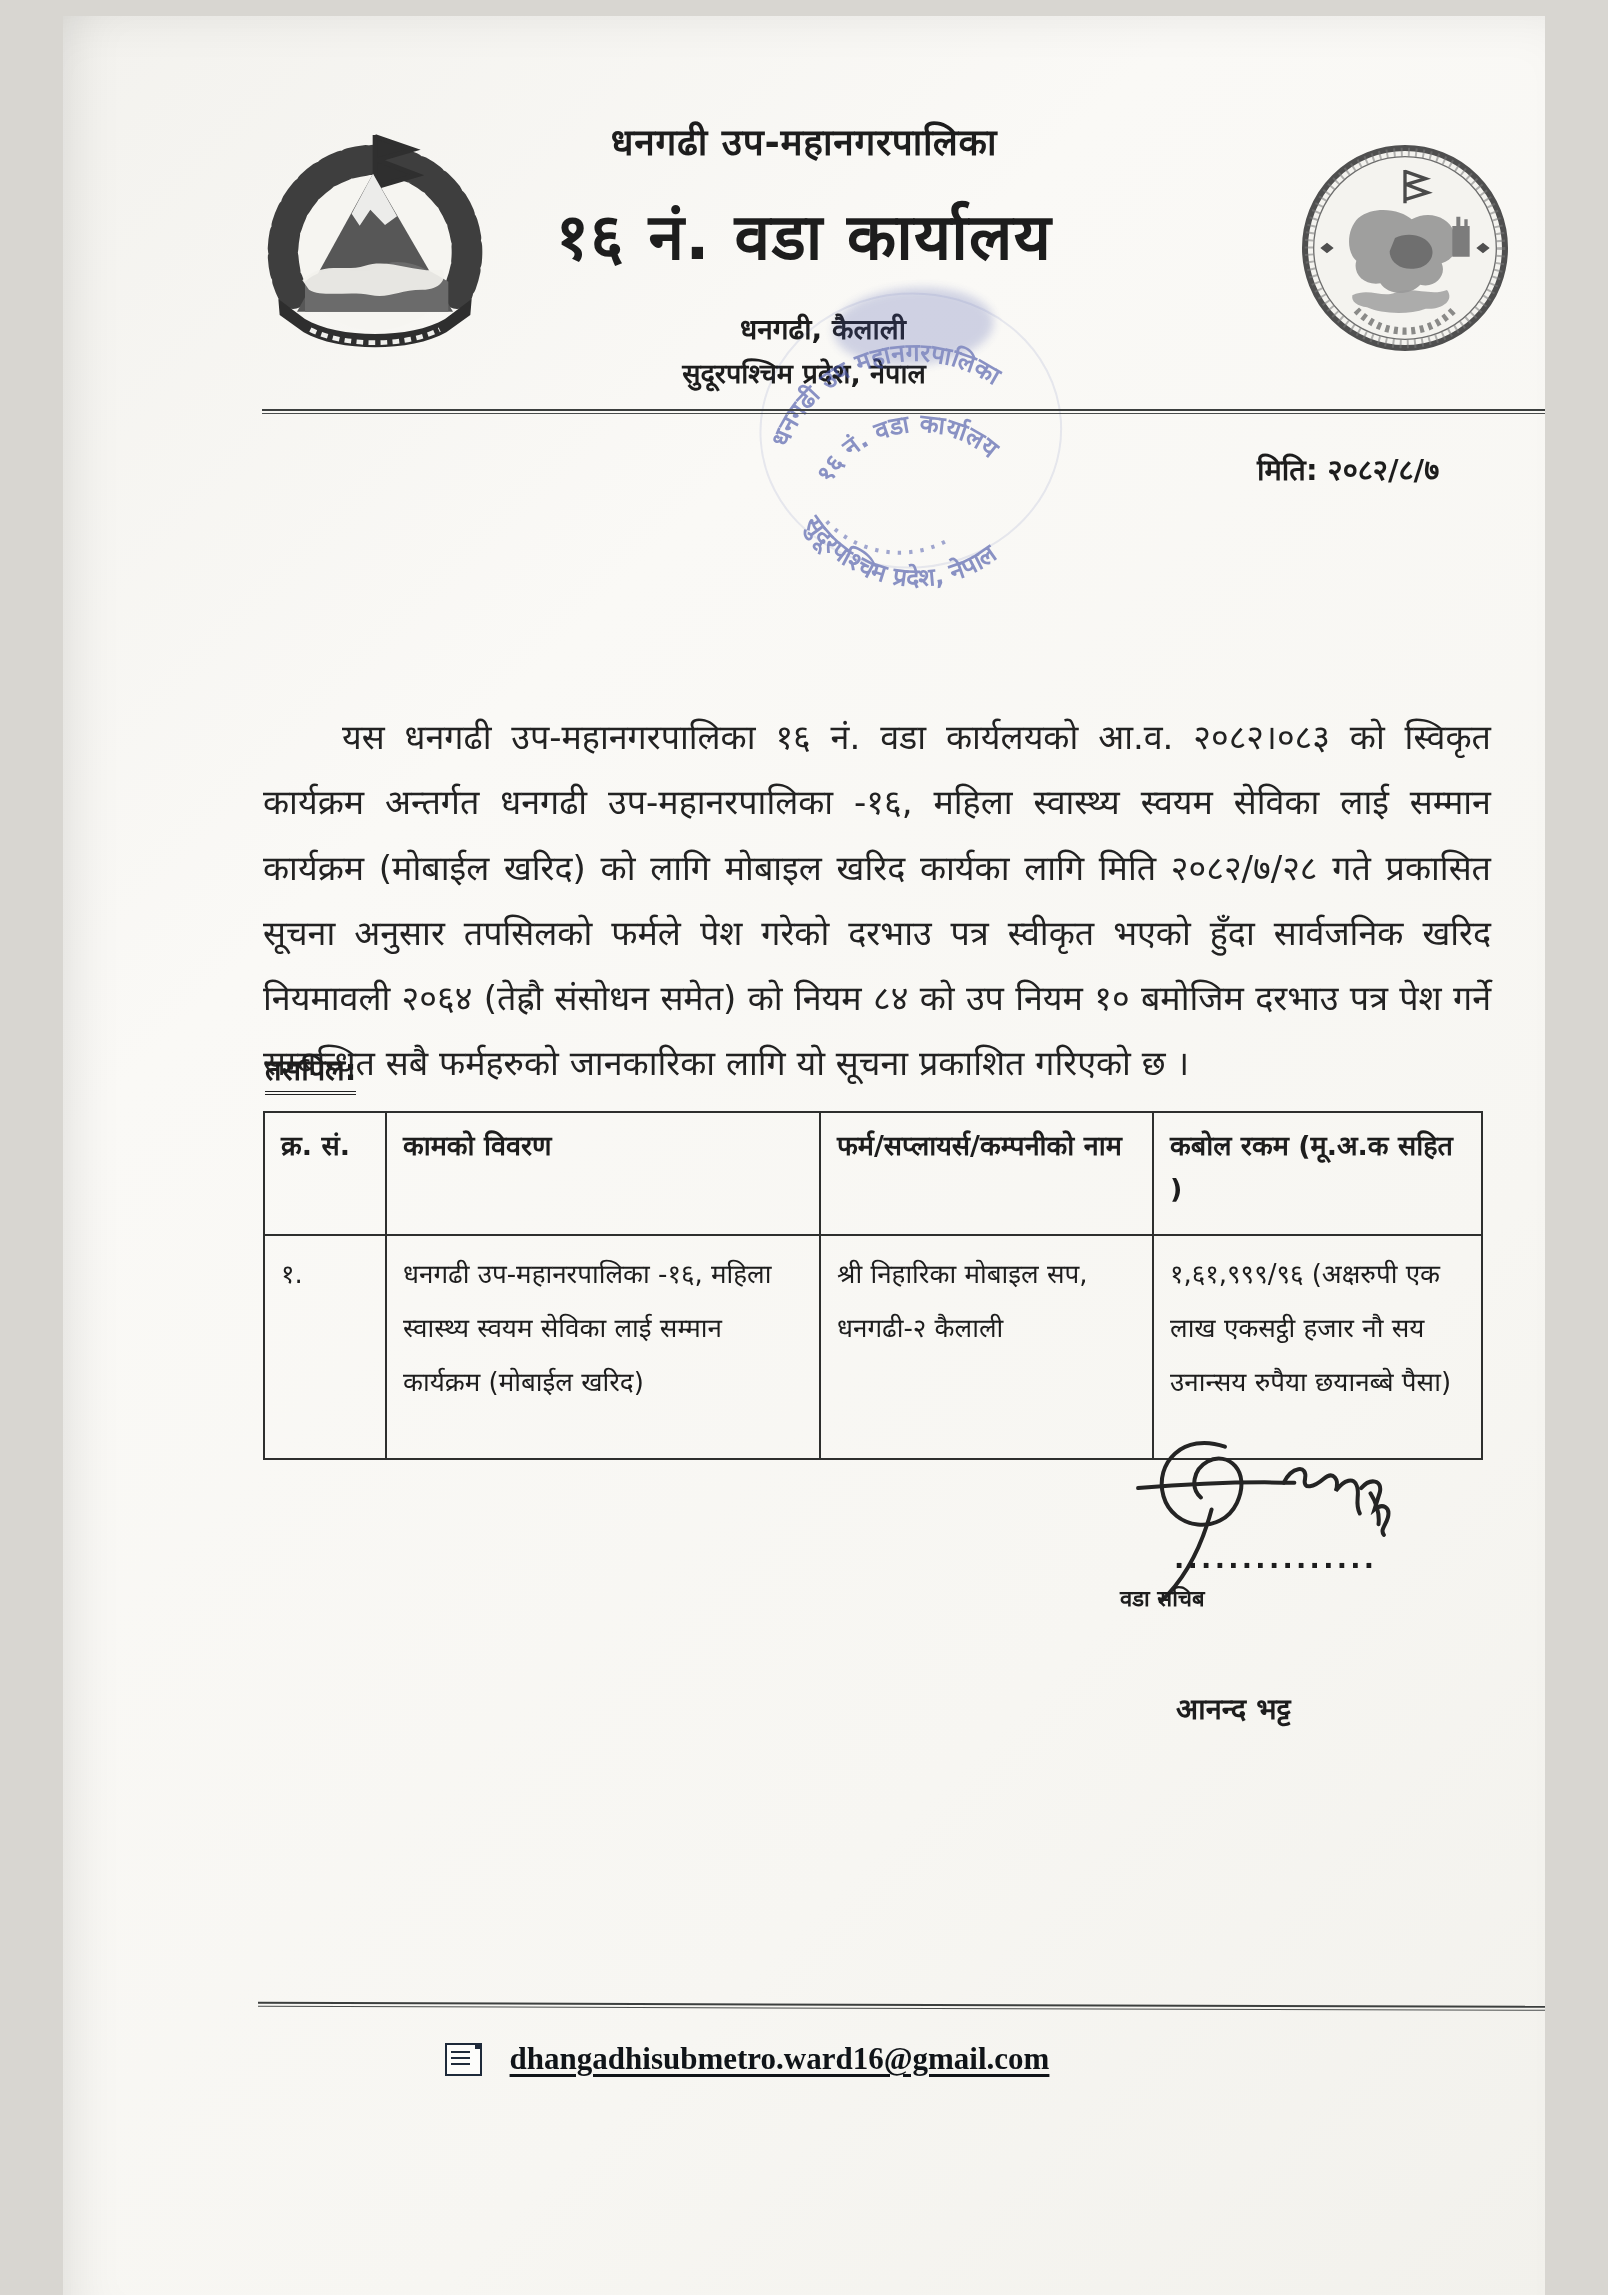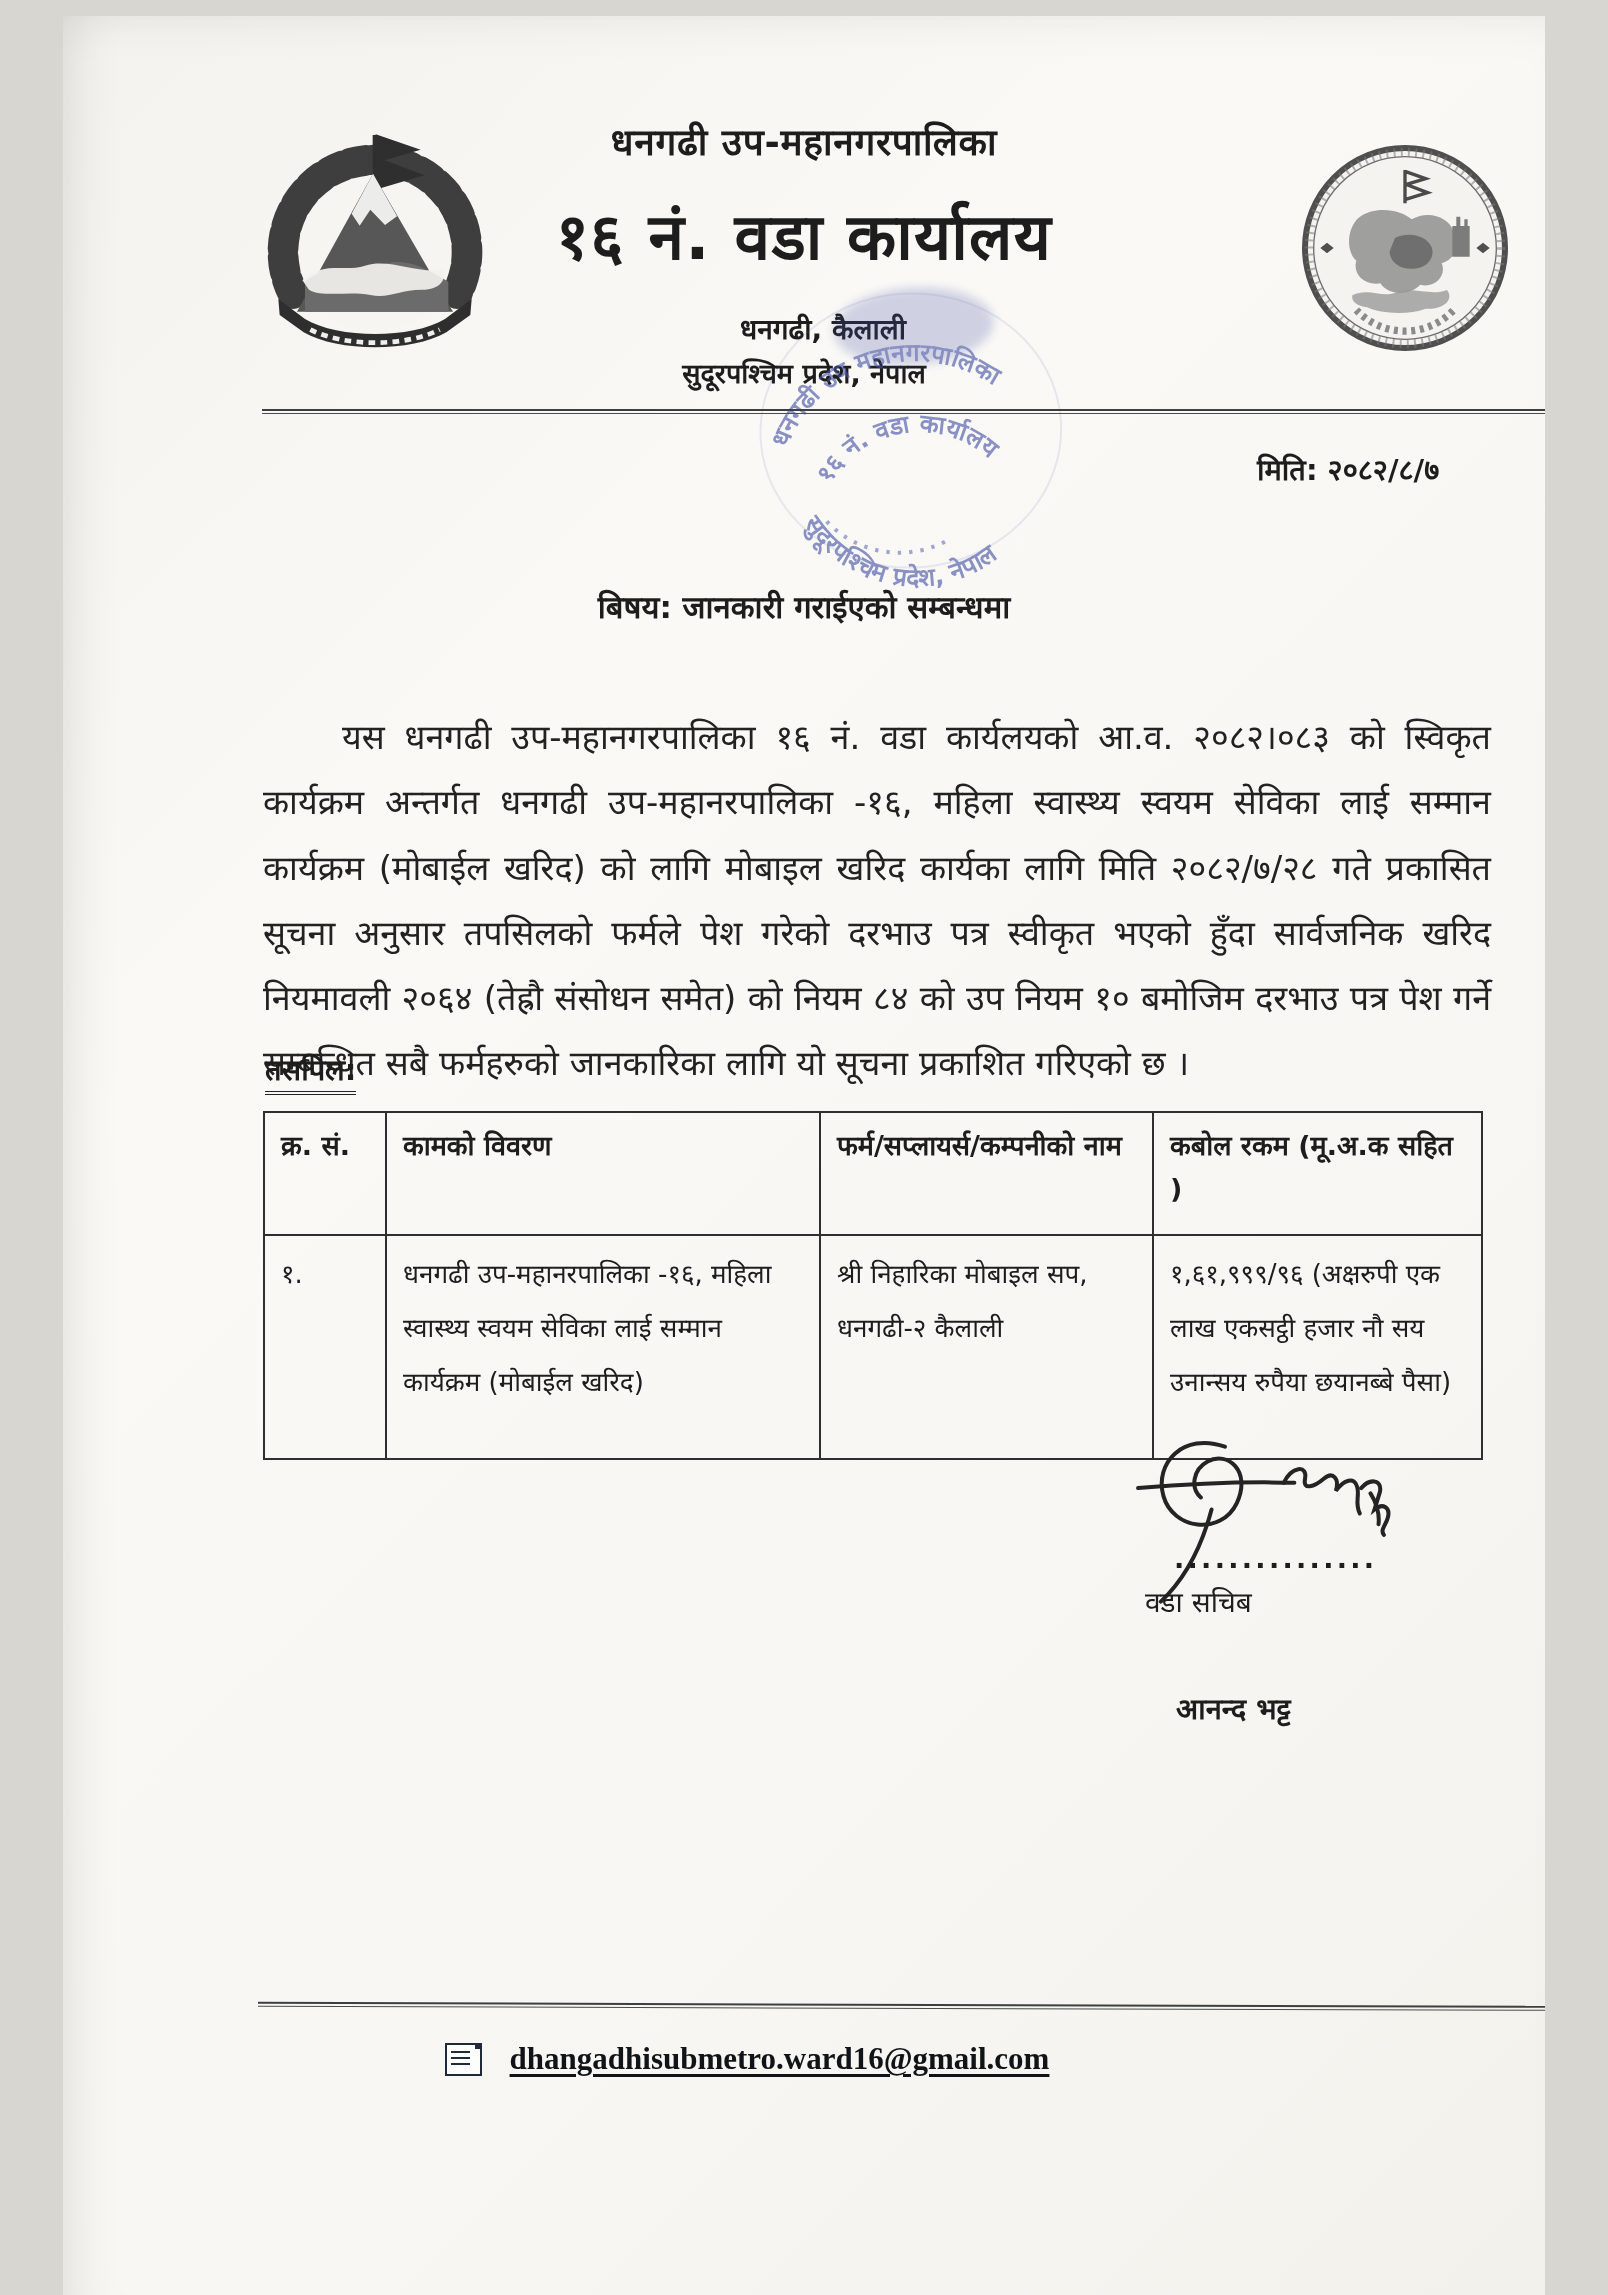--- a/index.html
+++ b/index.html
@@ -48,21 +48,21 @@
   table.bid th,table.bid td{
     border:2px solid #2e2f2e;vertical-align:top;text-align:left;
     padding:10.7px 16px;word-wrap:break-word;
   }
   table.bid th{font-size:27px;font-weight:700;line-height:1.6;height:100px;}
   table.bid td{font-size:26px;line-height:2.08;height:200px;}
 
   
   .sig-svg{top:1408px;left:1063px;width:294px;height:187px;}
   .sig-dots{top:1527px;left:1111px;font-size:27px;font-weight:700;letter-spacing:3.3px;}
-  .sig-title{top:1566px;left:1082px;font-size:28px;font-weight:400;}
+  .sig-title{top:1566px;left:1057px;font-size:22px;font-weight:700;}
   .sig-name{top:1672px;left:1113px;font-size:29px;font-weight:700;}
 
   
   .email-row{top:2025px;left:0;right:0;display:flex;justify-content:center;align-items:center;gap:28px;padding-right:114px;}
   .env-icon{position:relative;width:33px;height:29px;border:2.7px solid #1e2a3a;background:#fdfdfb;flex:0 0 auto;}
   .env-icon:before{content:"";position:absolute;left:4.7px;top:6px;width:18.7px;height:2.7px;background:#1e2a3a;box-shadow:0 6px 0 #1e2a3a,0 12px 0 #1e2a3a;}
   .env-icon:after{content:"";position:absolute;right:-1.3px;top:-1.3px;width:6px;height:6px;background:#1e2a3a;}
   .email-link{font-family:"Liberation Serif",serif;font-size:31px;font-weight:700;color:#101418;text-decoration:underline;text-decoration-thickness:2.7px;text-underline-offset:5.3px;}
 
   
@@ -133,21 +133,20 @@
       <text><textPath href="#arcMid" startOffset="8%">१६ नं. वडा कार्यालय</textPath></text>
       <text><textPath href="#arcBot" startOffset="10%">सुदूरपश्चिम प्रदेश, नेपाल</textPath></text>
     </g>
     <path d="M 150 352 A 150 150 0 0 0 330 392" fill="none" stroke="#4553a6" stroke-width="6" stroke-dasharray="5 12" opacity=".8"></path>
   </svg>
 
   <div class="abs rule rule-top"></div>
 
   <div class="abs date-line">मिति: २०८२/८/७</div>
 
-  <div class="abs subject-line">बिषय: जानकारी गराईएको सम्बन्धमा</div>
 
   <div class="abs body-para">यस धनगढी उप-महानगरपालिका १६ नं. वडा कार्यलयको आ.व. २०८२।०८३ को स्विकृत कार्यक्रम अन्तर्गत धनगढी उप-महानरपालिका -१६, महिला स्वास्थ्य स्वयम सेविका लाई सम्मान कार्यक्रम (मोबाईल खरिद) को लागि मोबाइल खरिद कार्यका लागि मिति २०८२/७/२८ गते प्रकासित सूचना अनुसार तपसिलको फर्मले पेश गरेको दरभाउ पत्र स्वीकृत भएको हुँदा सार्वजनिक खरिद नियमावली २०६४ (तेह्रौ संसोधन समेत) को नियम ८४ को उप नियम १० बमोजिम दरभाउ पत्र पेश गर्ने सम्बन्धित सबै फर्महरुको जानकारिका लागि यो सूचना प्रकाशित गरिएको छ ।</div>
 
   <div class="abs details-label">तसपिल:</div>
 
   <table class="bid">
     <colgroup>
       <col style="width:122px">
         <col style="width:434px">
         <col style="width:333px">

